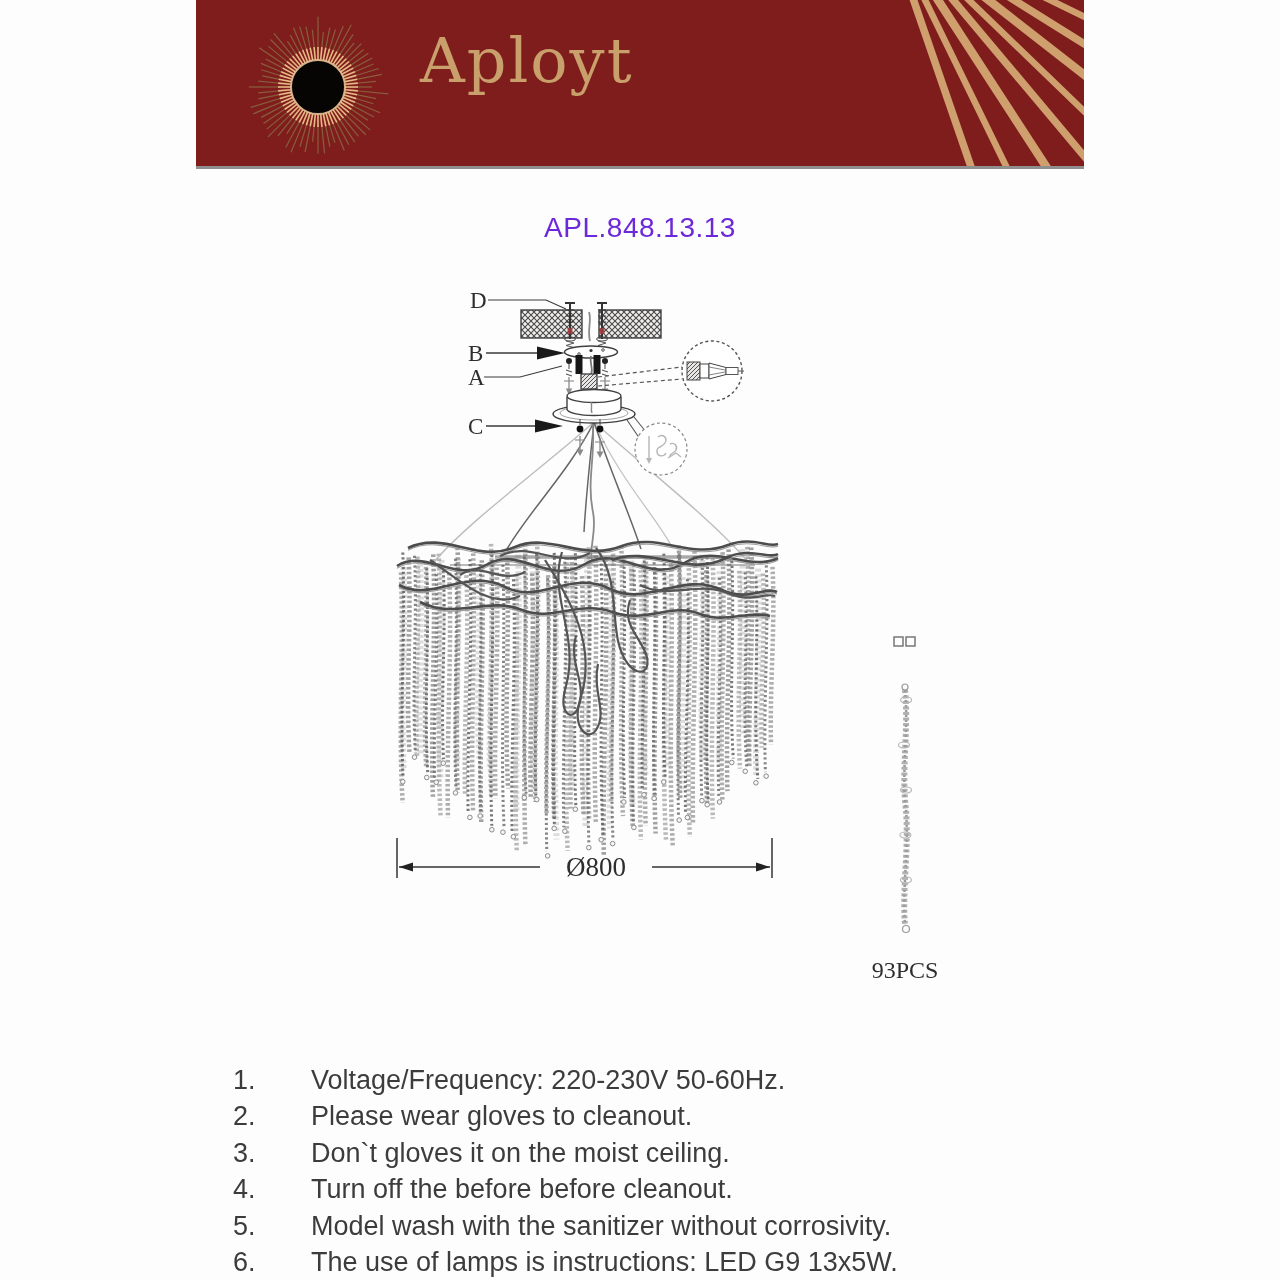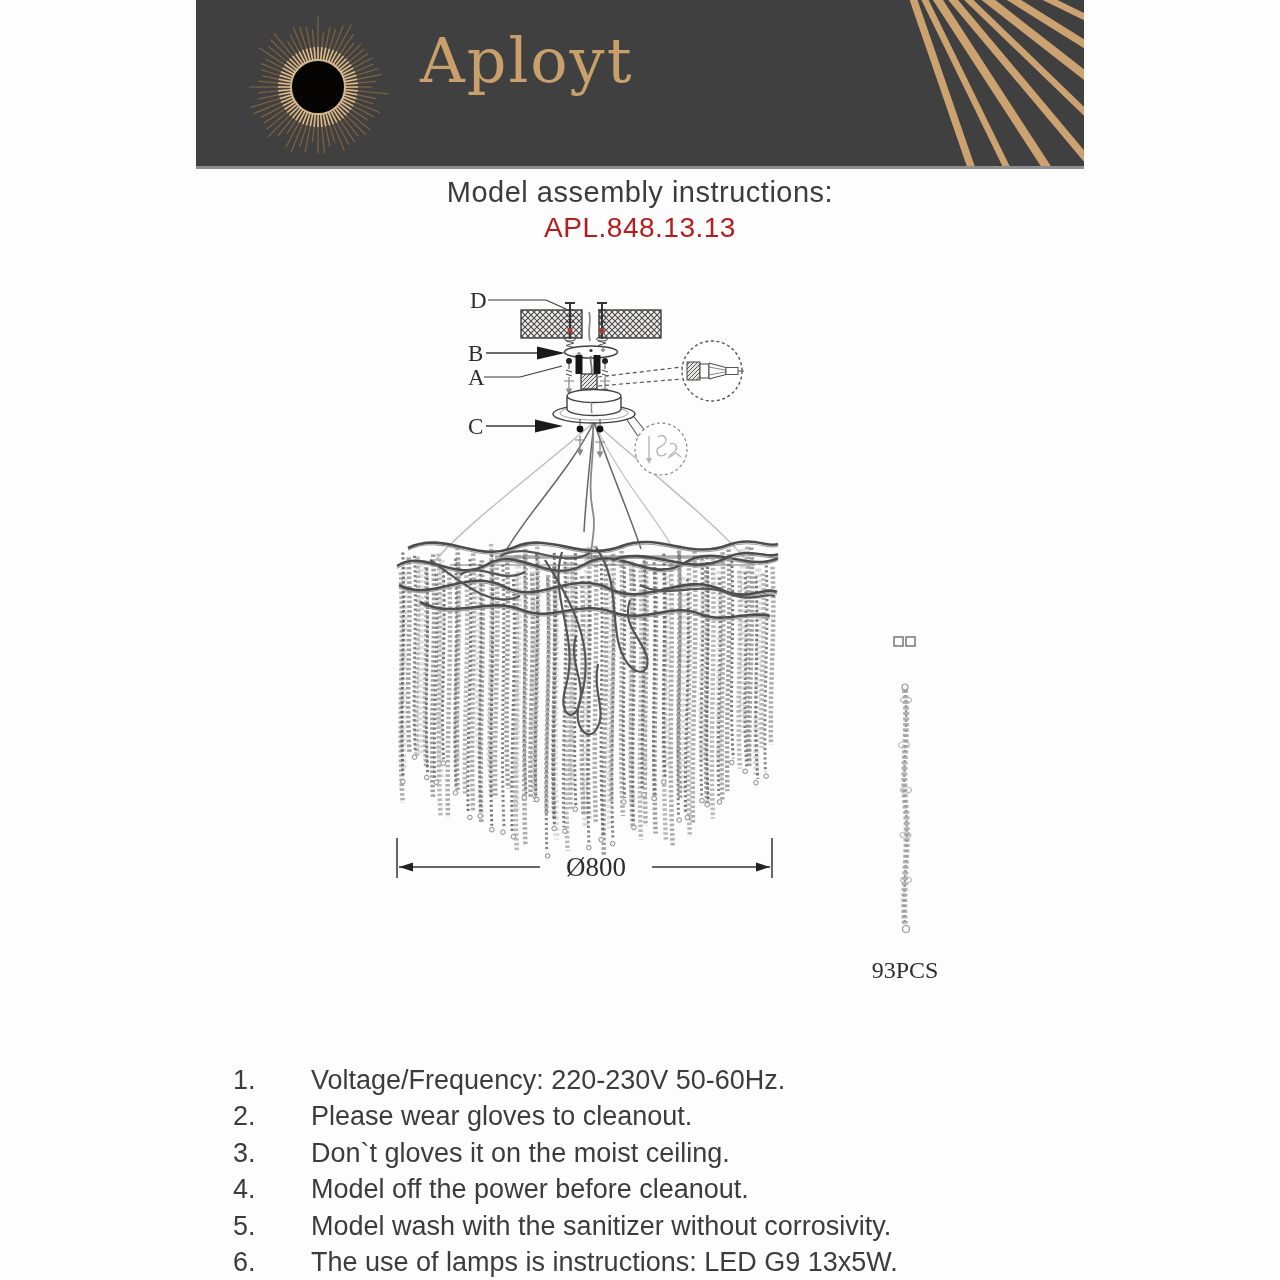--- a/index.html
+++ b/index.html
@@ -1,30 +1,30 @@
 <!DOCTYPE html>
 <html><head>
 <meta charset="utf-8">
 <style>
   html,body{margin:0;padding:0;background:#ffffff;}
   .page{position:relative;width:1280px;height:1280px;background:#fdfdfd;overflow:hidden;
         font-family:"Liberation Sans",sans-serif;}
   
-  .header{position:absolute;left:196px;top:0;width:888px;height:166px;background:#404040;
+  .header{position:absolute;left:196px;top:0;width:888px;height:166px;background:#7f1d1d;
           border-bottom:3px solid #8f8f8f;overflow:hidden;}
   .logo-svg{position:absolute;left:37px;top:1px;width:170px;height:170px;display:block;}
   .brand{position:absolute;left:224px;top:30px;color:#c9a06b;
          font-family:"DejaVu Serif","Liberation Serif",serif;
          font-size:62px;font-weight:400;letter-spacing:2px;line-height:1;}
   .rays-svg{position:absolute;left:0;top:0;width:888px;height:166px;display:block;}
   
   .title{position:absolute;left:0;top:176px;width:1280px;text-align:center;
          font-size:29px;color:#3c3c3c;letter-spacing:.5px;}
   .model{position:absolute;left:0;top:212px;width:1280px;text-align:center;
-         font-size:28px;color:#b91c1c;letter-spacing:.5px;}
+         font-size:28px;color:#6d28d9;letter-spacing:.5px;}
   
   .diagram{position:absolute;left:0;top:0;width:1280px;height:1280px;display:block;}
   .part-label{font-family:"Liberation Serif","DejaVu Serif",serif;font-size:23px;fill:#2e2e2e;}
   .dim-label{font-family:"Liberation Serif","DejaVu Serif",serif;font-size:27px;fill:#2e2e2e;}
   .pcs-label{font-family:"Liberation Serif","DejaVu Serif",serif;font-size:24px;fill:#2e2e2e;}
   
   .list{position:absolute;left:233px;top:1062px;width:1000px;color:#3c3c3c;font-size:27px;}
   .item{display:flex;line-height:36.4px;}
   .num{width:50px;flex:0 0 50px;}
   .txt{flex:1;margin-left:28px;}
@@ -190,21 +190,20 @@
           <line x1="122.26984065532275" y1="78.58656776338711" x2="148.80281634972374" y2="73.30883075438686" stroke="#8a6a42" stroke-width="1.2" opacity="0.85"></line>
           <line x1="111.97159521108884" y1="80.63501614455646" x2="124.2314112161292" y2="78.19638711935485" stroke="#ecc28a" stroke-width="1.6" opacity="0.95"></line>
           <line x1="122.8170196135435" y1="82.2753486674767" x2="142.91791058418283" y2="80.29558370704908" stroke="#8a6a42" stroke-width="1.2" opacity="0.85"></line>
           <line x1="112.36757998348541" y1="83.3045286409371" x2="124.80738906688788" y2="82.07931438681759" stroke="#ecc28a" stroke-width="1.6" opacity="0.95"></line>
           <circle cx="85" cy="86" r="27" fill="none" stroke="#f3d7a6" stroke-width="2" opacity="0.8" filter="url(#soft)"></circle>
         </g>
     </svg>
     <div class="brand">Aployt</div>
   </div>
 
-  <div class="title">Model assembly instructions:</div>
   <div class="model">APL.848.13.13</div>
 
   <svg class="diagram" viewBox="0 0 1280 1280">
     <defs>
       <pattern id="xh" width="6" height="6" patternUnits="userSpaceOnUse">
         <rect width="6" height="6" fill="#f1efed"></rect>
         <path d="M0,0 L6,6 M0,6 L6,0" stroke="#4a4a4a" stroke-width="1.1"></path>
       </pattern>
       <pattern id="xh2" width="4" height="4" patternUnits="userSpaceOnUse">
         <rect width="4" height="4" fill="#e8e6e4"></rect>
@@ -543,21 +542,21 @@
     <div class="item">
       <span class="num">2.</span>
       <span class="txt">Please wear gloves to cleanout.</span>
     </div>
     <div class="item">
       <span class="num">3.</span>
       <span class="txt">Don`t gloves it on the moist ceiling.</span>
     </div>
     <div class="item">
       <span class="num">4.</span>
-      <span class="txt">Model off the power before cleanout.</span>
+      <span class="txt">Turn off the before before cleanout.</span>
     </div>
     <div class="item">
       <span class="num">5.</span>
       <span class="txt">Model wash with the sanitizer without corrosivity.</span>
     </div>
     <div class="item">
       <span class="num">6.</span>
       <span class="txt">The use of lamps is instructions: LED G9 13x5W.</span>
     </div>
   </div>

